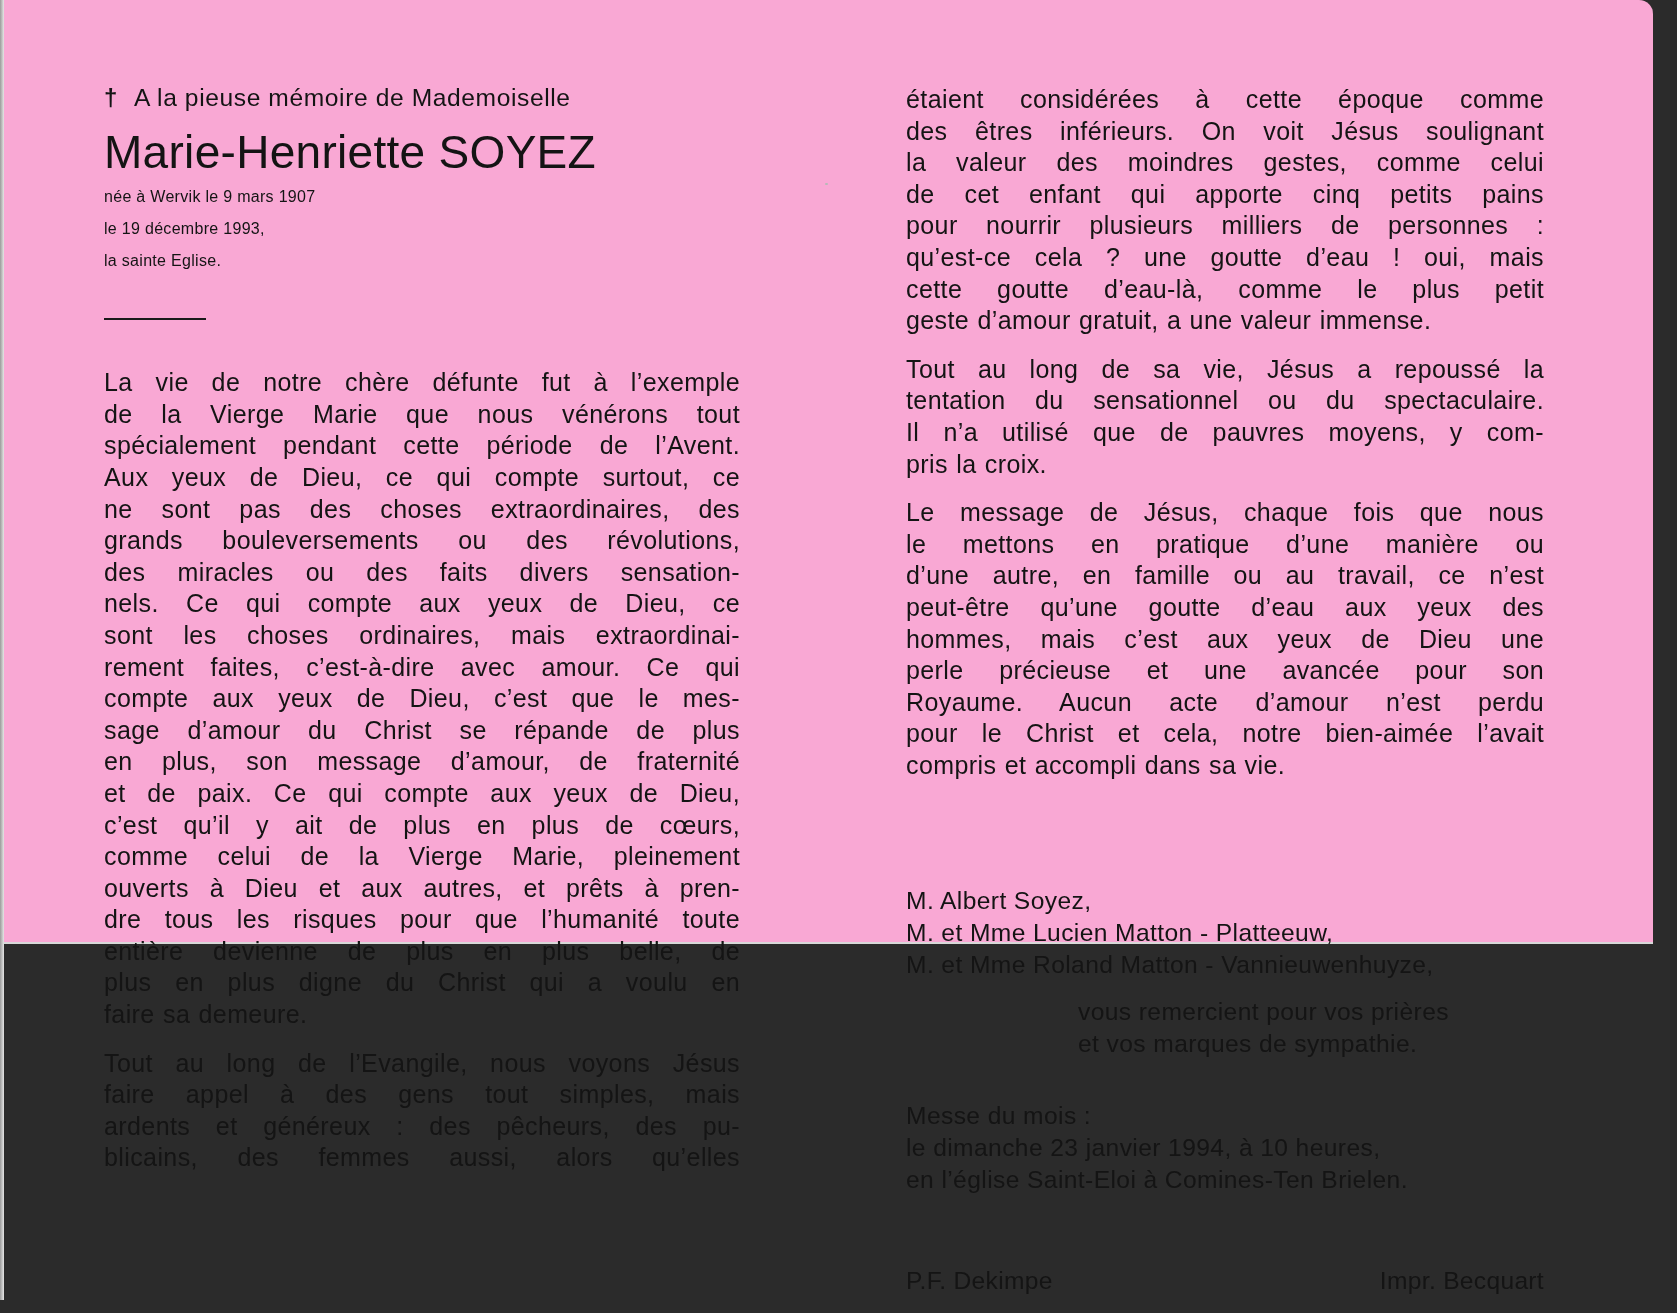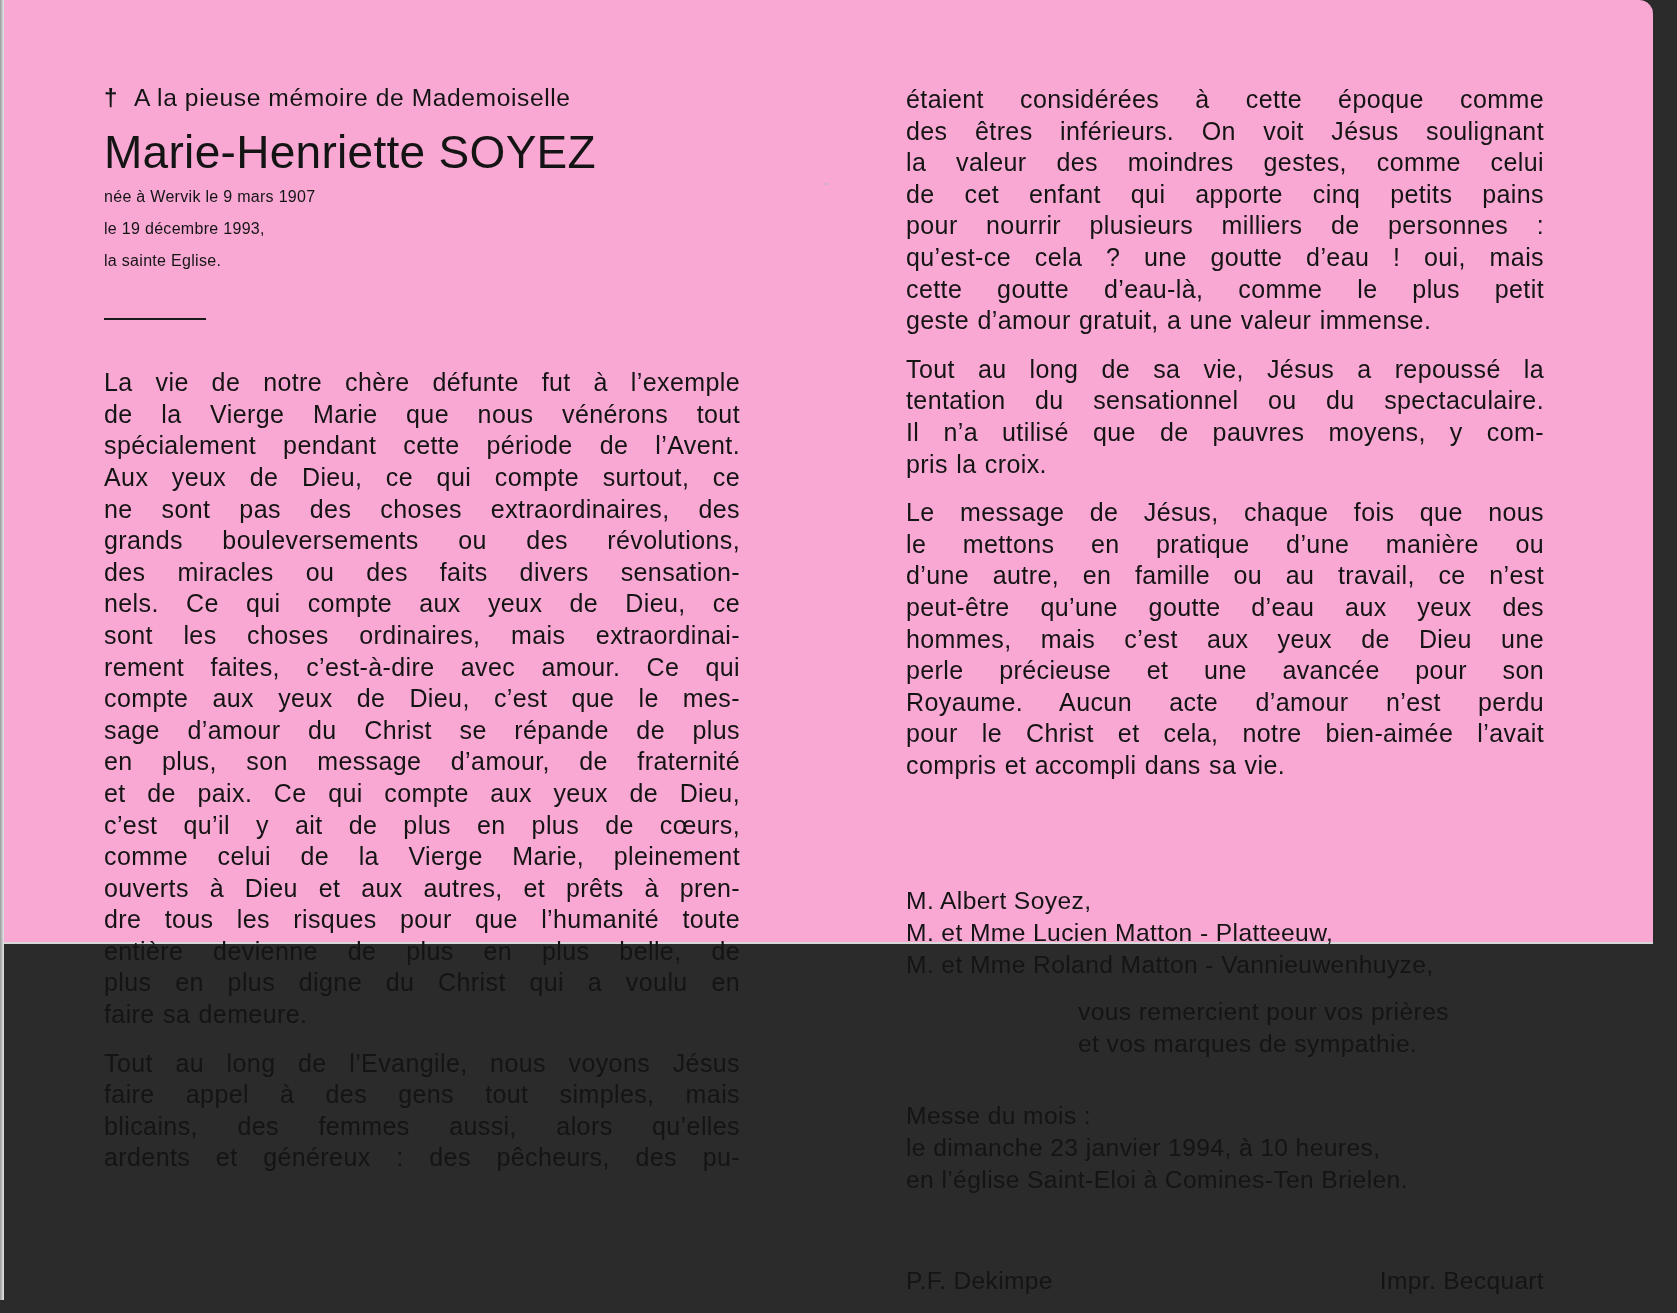--- a/index.html
+++ b/index.html
@@ -90,22 +90,22 @@
           <div class="line">comme celui de la Vierge Marie, pleinement</div>
           <div class="line">ouverts à Dieu et aux autres, et prêts à pren-</div>
           <div class="line">dre tous les risques pour que l’humanité toute</div>
           <div class="line">entière devienne de plus en plus belle, de</div>
           <div class="line">plus en plus digne du Christ qui a voulu en</div>
           <div class="line last">faire sa demeure.</div>
         </div>
         <div class="para">
           <div class="line">Tout au long de l’Evangile, nous voyons Jésus</div>
           <div class="line">faire appel à des gens tout simples, mais</div>
+          <div class="line">ardents et généreux : des pêcheurs, des pu-</div>
           <div class="line">blicains, des femmes aussi, alors qu’elles</div>
-          <div class="line">ardents et généreux : des pêcheurs, des pu-</div>
         </div>
       </div>
   </div>
 
   <div class="col col-right">
     <div id="right-body">
         <div class="para">
           <div class="line">étaient considérées à cette époque comme</div>
           <div class="line">des êtres inférieurs. On voit Jésus soulignant</div>
           <div class="line">la valeur des moindres gestes, comme celui</div>

